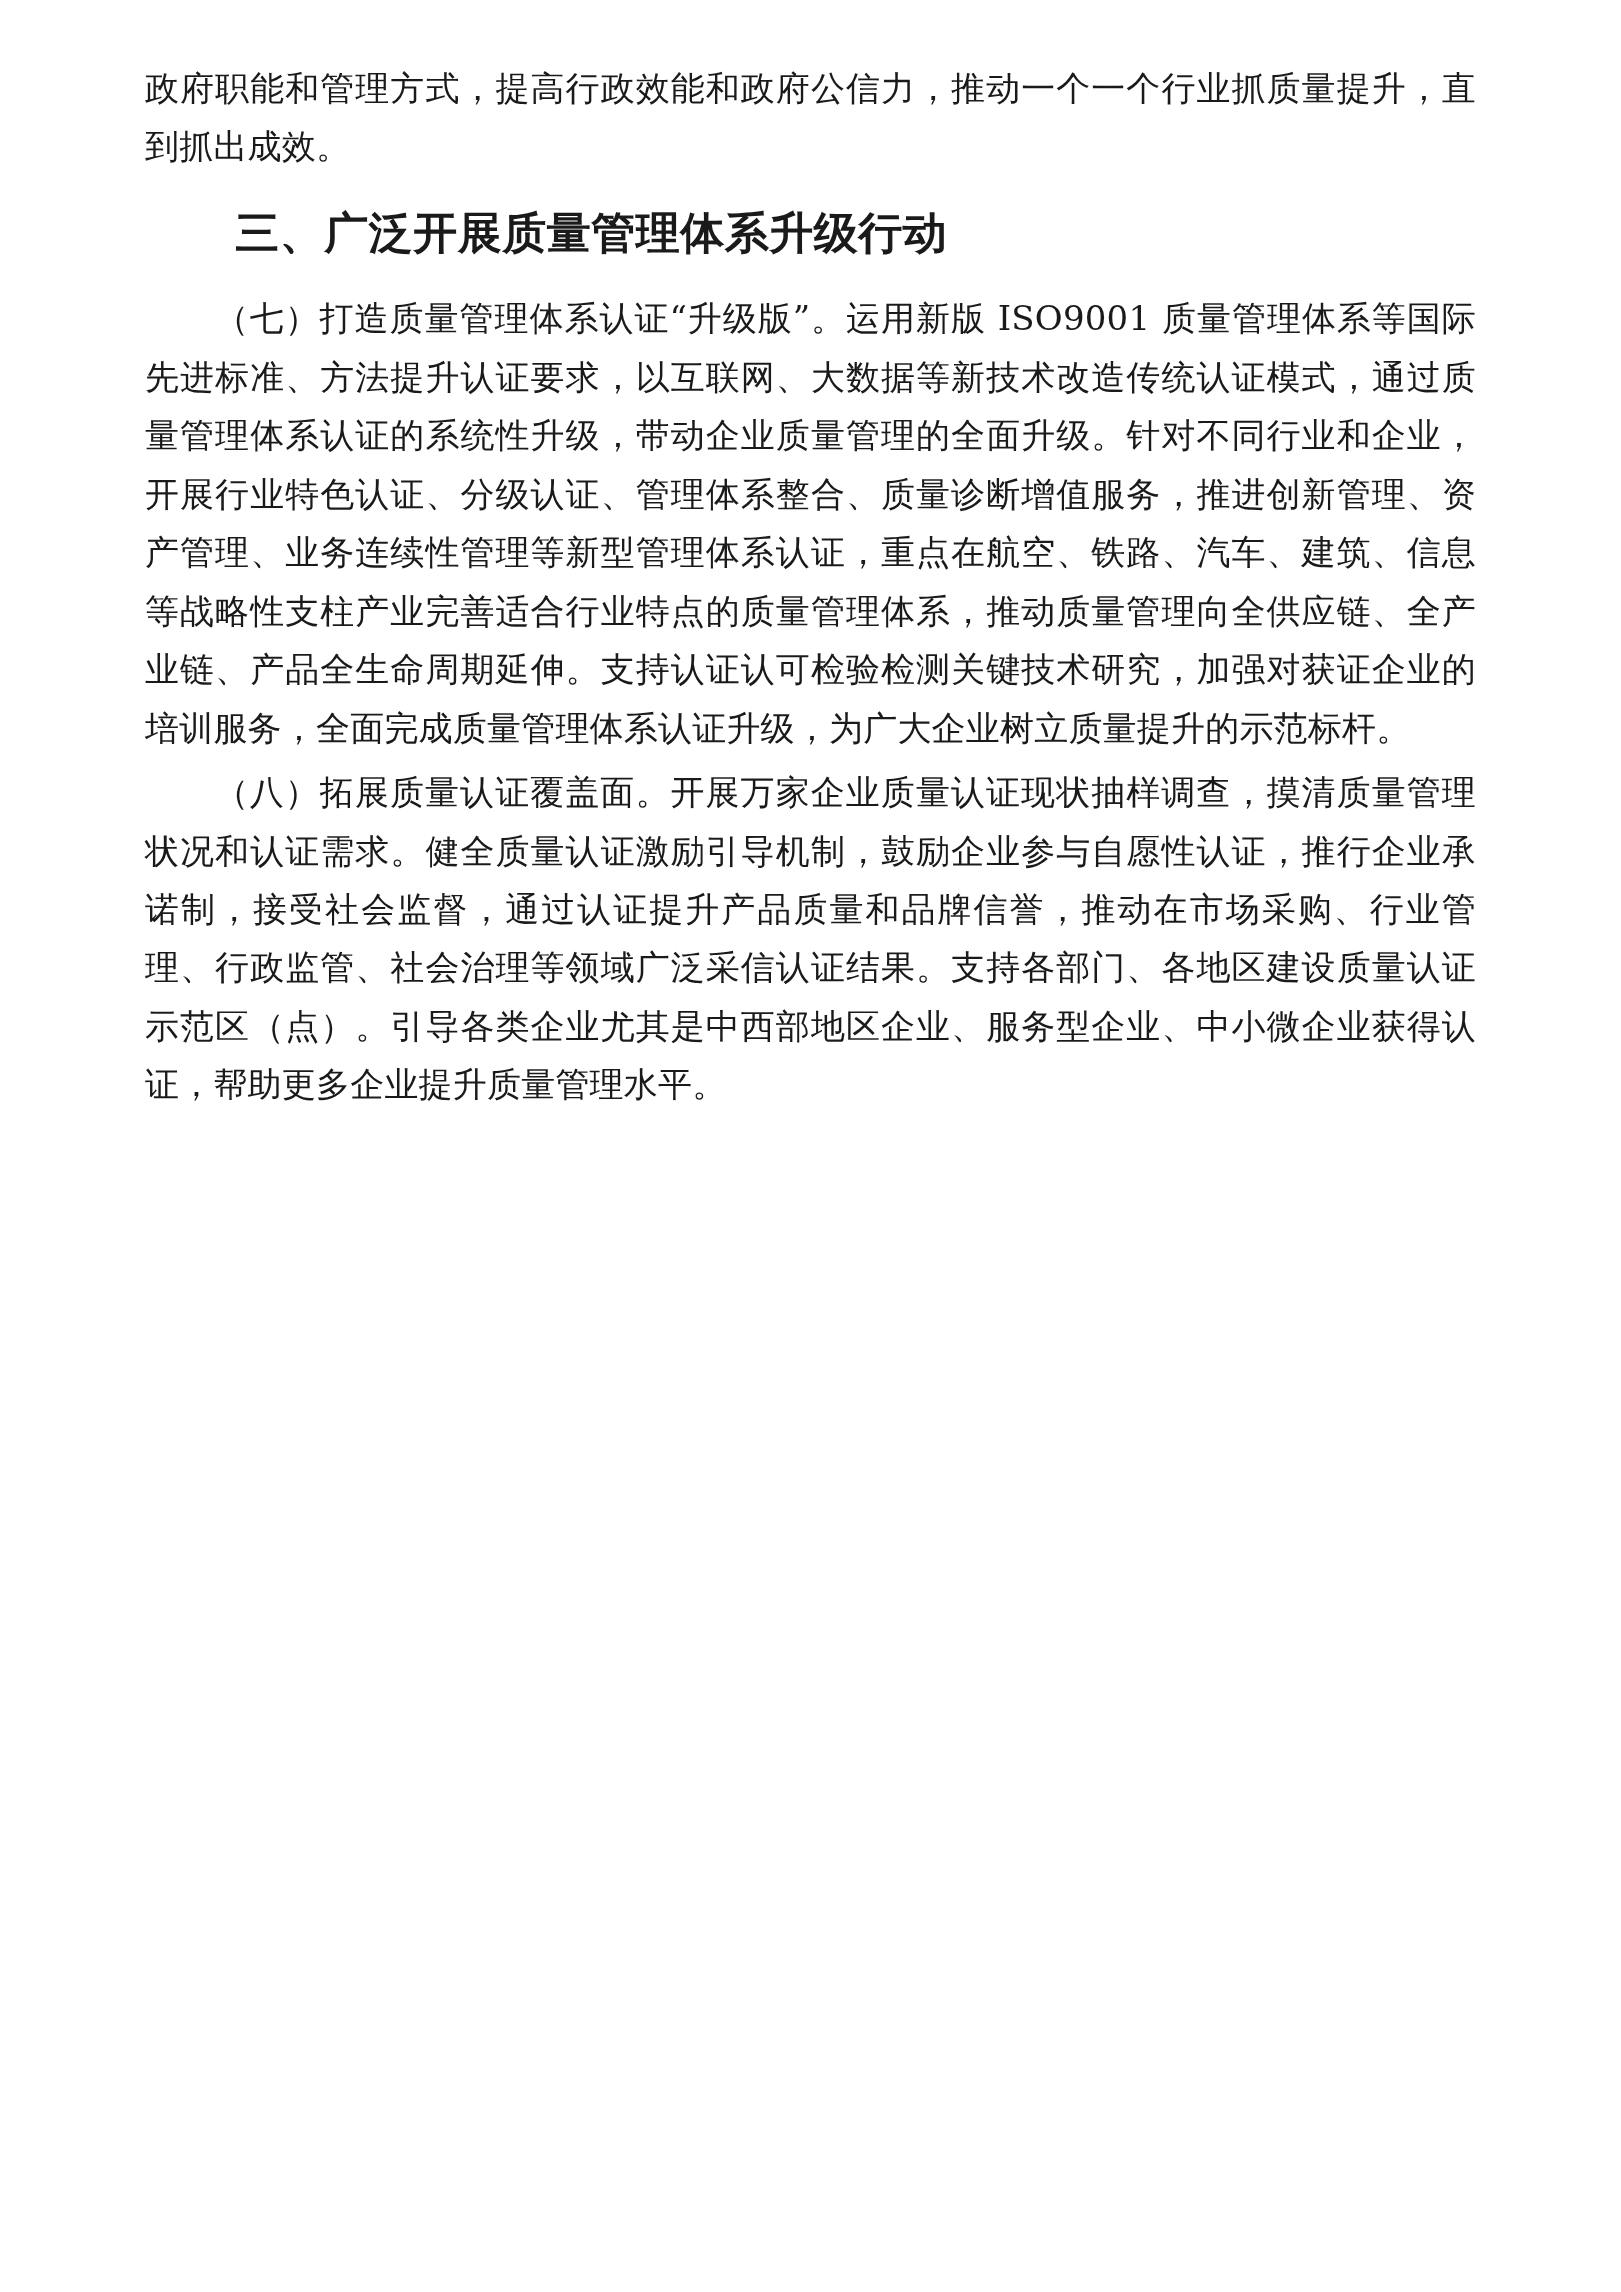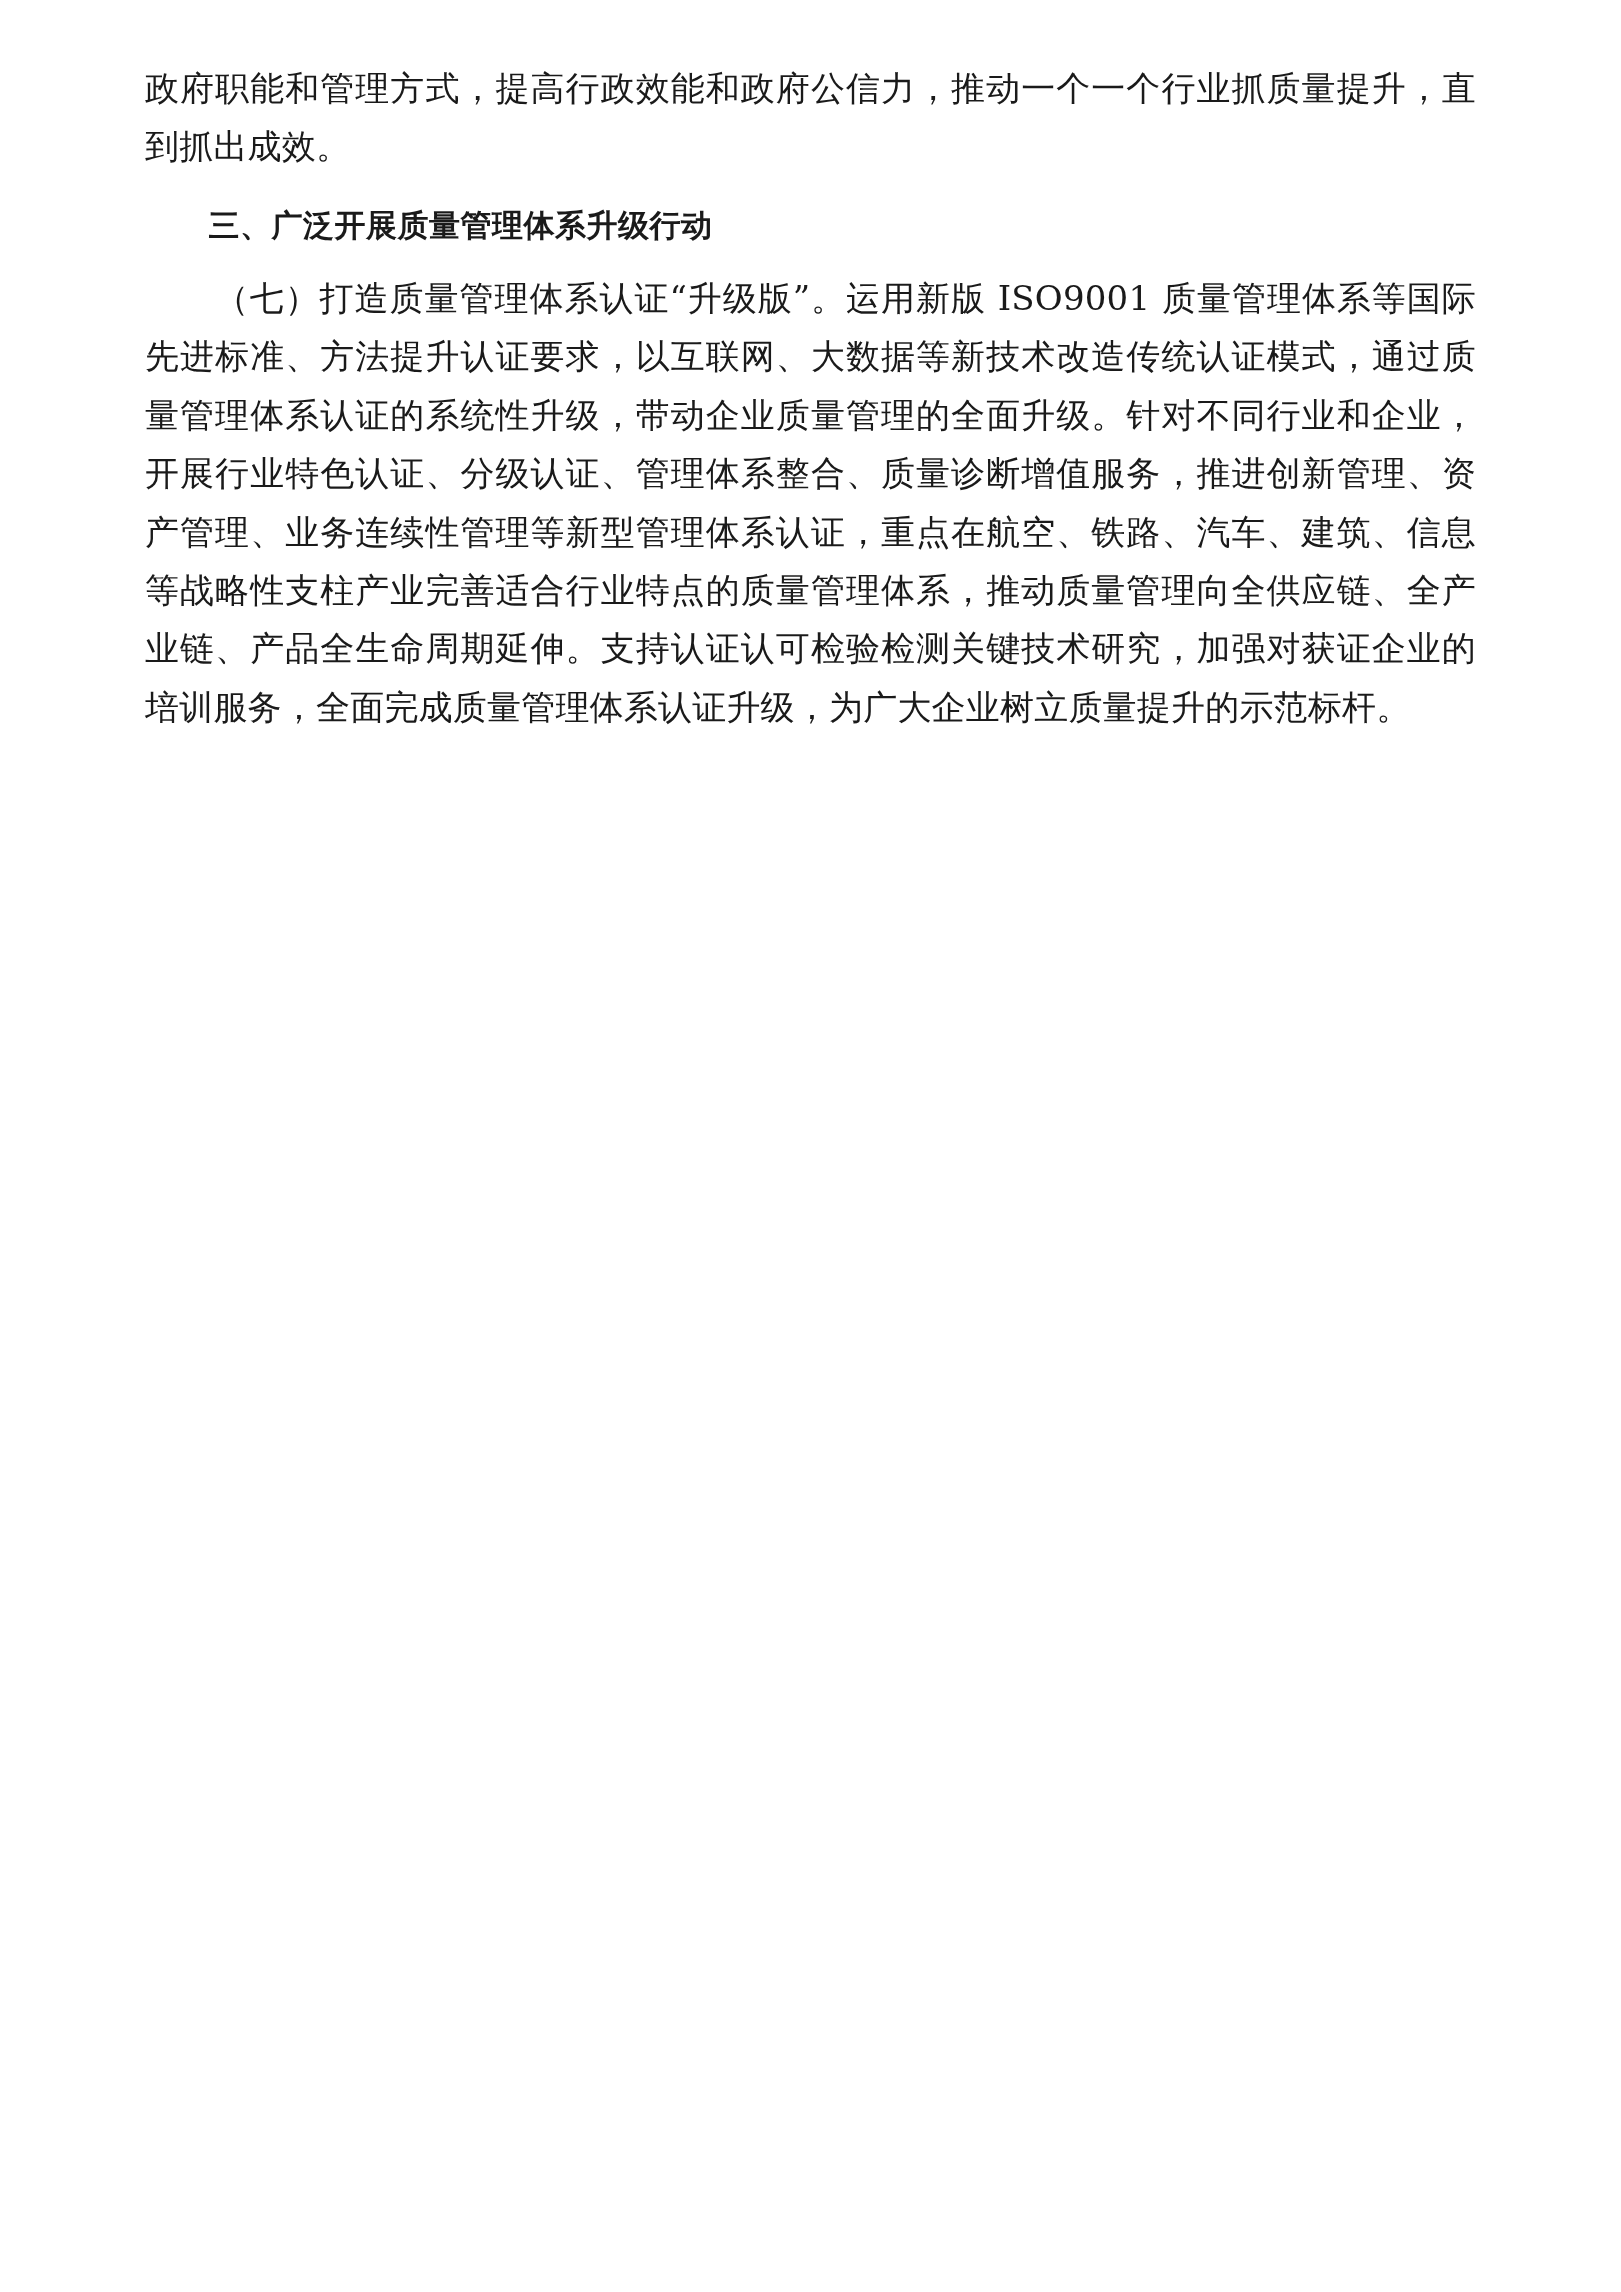--- a/index.html
+++ b/index.html
@@ -27,40 +27,41 @@
   }
   p.para {
     margin: 0 0 5.9px 0;
     text-indent: 0;
   }
   p.indent {
     margin: 0 0 5.9px 0;
     text-indent: 2.05em;
   }
   h2.heading {
-    font-size: 31px;
+    font-size: 44px;
     font-weight: bold;
     margin: 25.5px 0 17.6px 0;
     text-indent: 2.05em;
     line-height: 1.6;
     letter-spacing: 0.5px;
-    font-family: Liberation Serif, serif;
+    font-family: Liberation Mono, monospace;
   }
 </style>
 </head>
 <body>
 
 <div class="page">
   <div class="doc-body">
 
     <p class="para">政府职能和管理方式，提高行政效能和政府公信力，推动一个一个行业抓质量提升，直到抓出成效。</p>
 
     <h2 class="heading">三、广泛开展质量管理体系升级行动</h2>
 
     <p class="indent">（七）打造质量管理体系认证“升级版”。运用新版 ISO9001 质量管理体系等国际先进标准、方法提升认证要求，以互联网、大数据等新技术改造传统认证模式，通过质量管理体系认证的系统性升级，带动企业质量管理的全面升级。针对不同行业和企业，开展行业特色认证、分级认证、管理体系整合、质量诊断增值服务，推进创新管理、资产管理、业务连续性管理等新型管理体系认证，重点在航空、铁路、汽车、建筑、信息等战略性支柱产业完善适合行业特点的质量管理体系，推动质量管理向全供应链、全产业链、产品全生命周期延伸。支持认证认可检验检测关键技术研究，加强对获证企业的培训服务，全面完成质量管理体系认证升级，为广大企业树立质量提升的示范标杆。</p>
 
+    <p class="indent">（八）拓展质量认证覆盖面。开展万家企业质量认证现状抽样调查，摸清质量管理状况和认证需求。健全质量认证激励引导机制，鼓励企业参与自愿性认证，推行企业承诺制，接受社会监督，通过认证提升产品质量和品牌信誉，推动在市场采购、行业管理、行政监管、社会治理等领域广泛采信认证结果。支持各部门、各地区建设质量认证示范区（点）。引导各类企业尤其是中西部地区企业、服务型企业、中小微企业获得认证，帮助更多企业提升质量管理水平。</p>
 
 
 
 
   </div>
 </div>
 
 
 </body></html>

